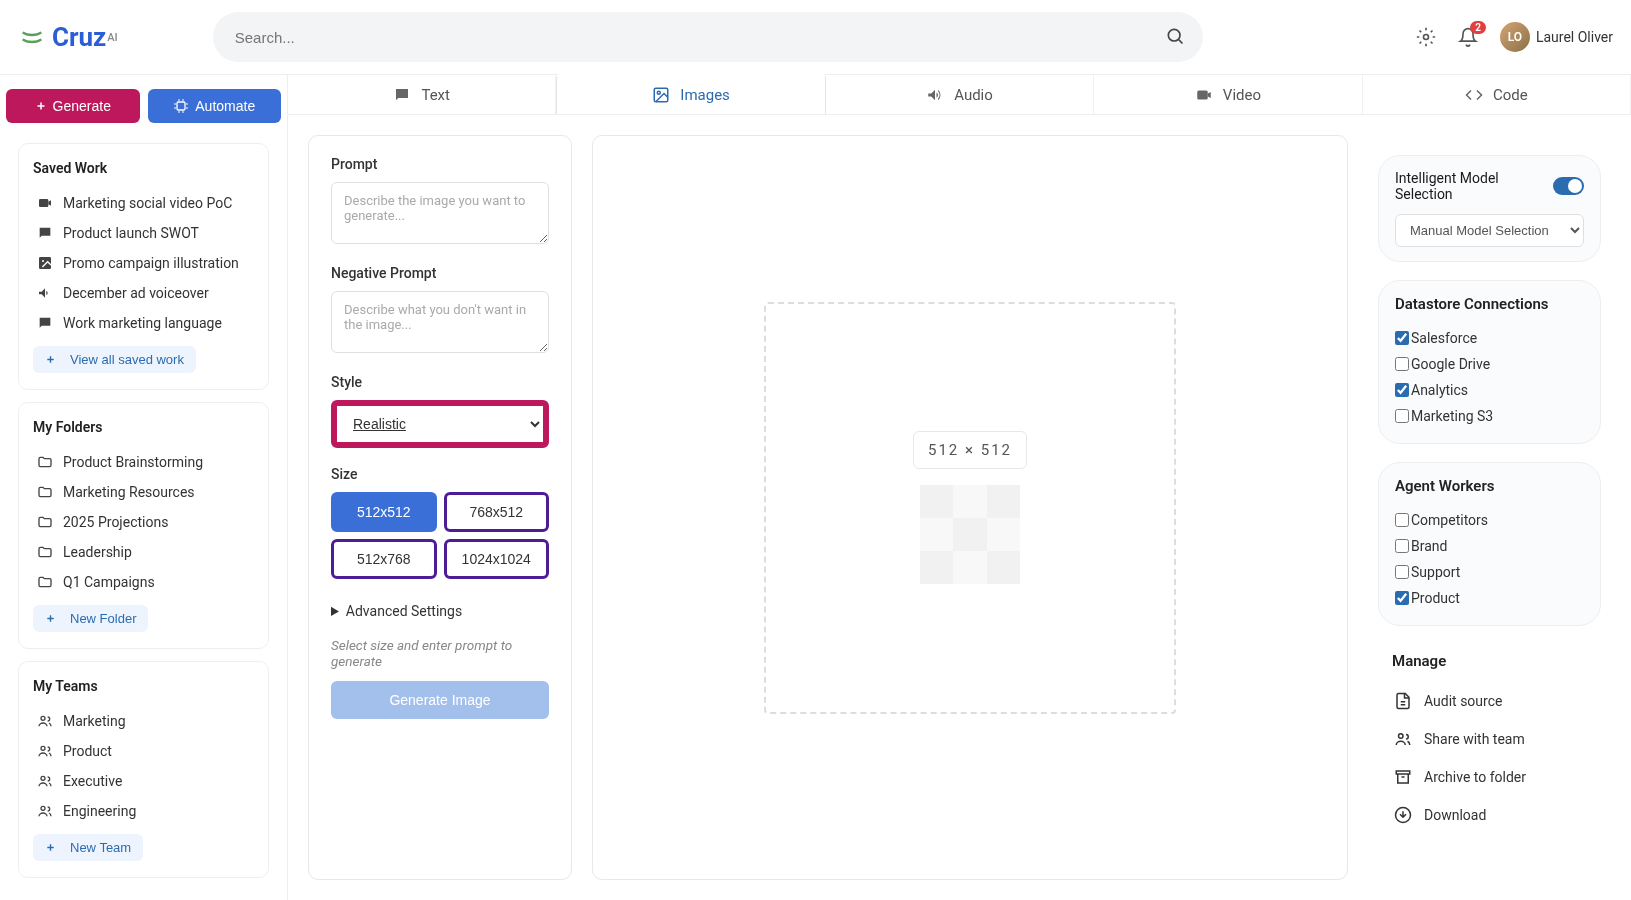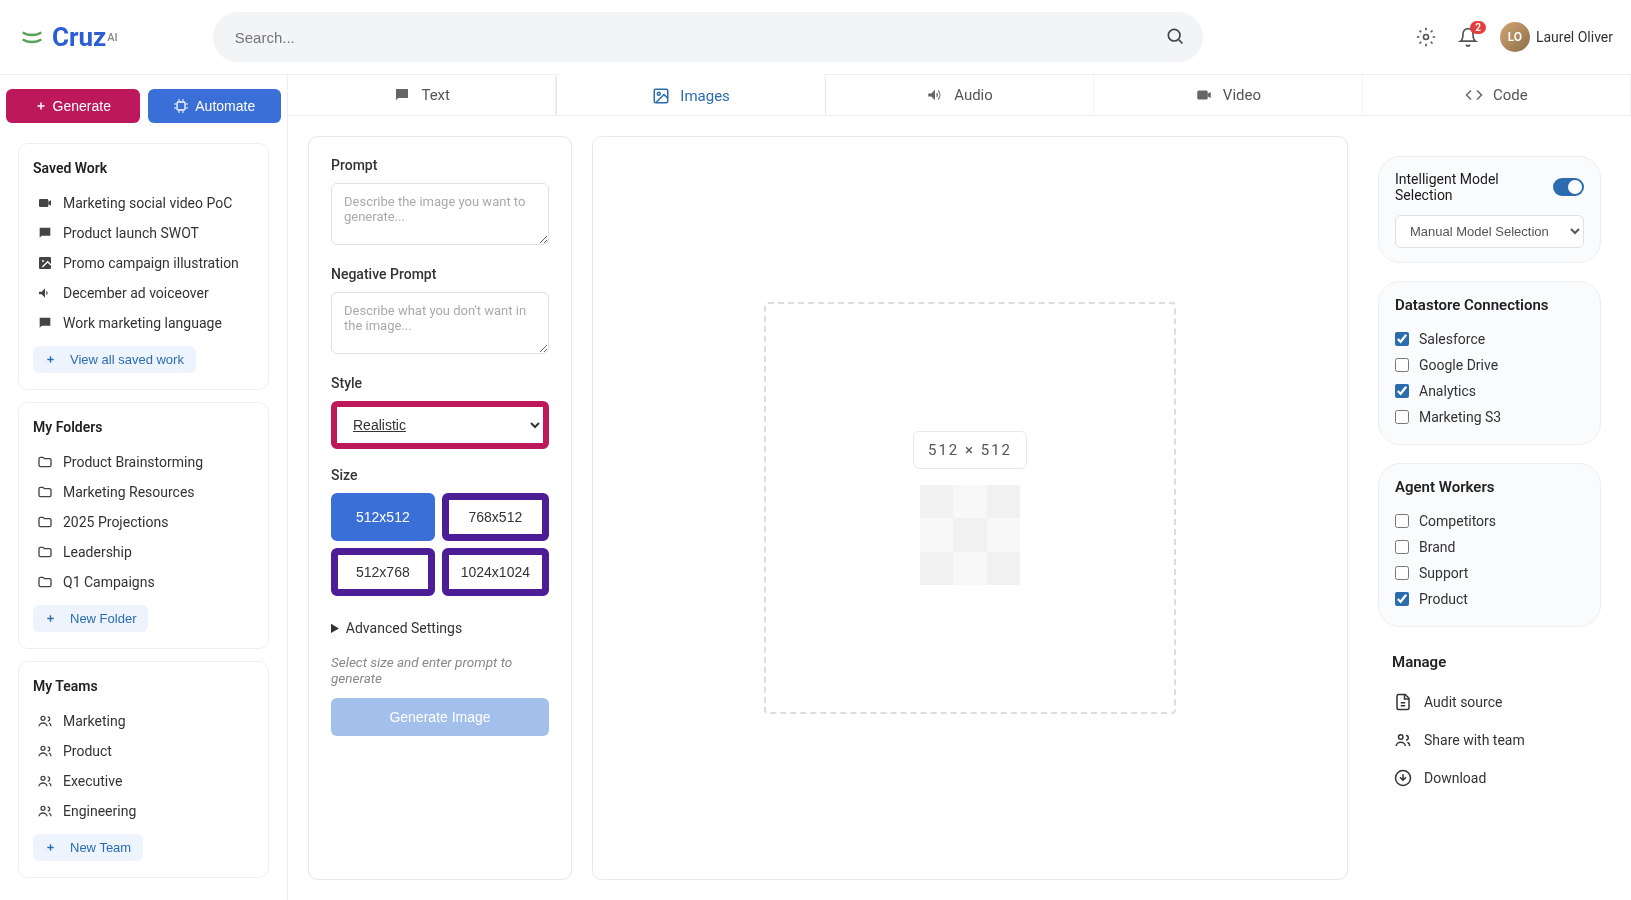--- a/index.html
+++ b/index.html
@@ -39,42 +39,42 @@
 .tab-icon { color: #666; }
 
 .workspace { flex: 1; display: flex; padding: 20px; gap: 20px; }
 .form-panel { width: 264px; border: 1px solid #e8e8e8; border-radius: 10px; padding: 20px 22px; }
 .form-group { margin-bottom: 18px; }
 .form-group label { display: block; font-size: 14px; font-weight: 500; color: #333; margin-bottom: 10px; }
 .form-group textarea { width: 100%; min-height: 62px; border: 1px solid #e0e0e0; border-radius: 6px; padding: 10px 12px; font-size: 13px; font-family: inherit; resize: vertical; color: #555; outline: none; }
 .form-group textarea::placeholder { color: #aaa; }
 .form-group select { width: 100%; border: 6px solid #be185d; border-radius: 6px; padding: 9px 12px; font-size: 14px; background: #fff; outline: none; color: #333; text-decoration: underline; }
 .size-grid { display: grid; grid-template-columns: 1fr 1fr; gap: 7px; }
-.size-btn { border: 7px solid #4c1d95; background: #fff; border-radius: 6px; padding: 9px 12px; font-size: 14px; cursor: pointer; color: #333; }
+.size-btn { border: 3px solid #4c1d95; background: #fff; border-radius: 6px; padding: 9px 12px; font-size: 14px; cursor: pointer; color: #333; }
 .size-btn.active { background: #3b6fd8; color: #fff; border-color: #3b6fd8; }
 details summary { font-size: 14px; padding: 6px 0; cursor: pointer; color: #333; }
 .hint { font-style: italic; color: #888; font-size: 13.5px; margin: 12px 0; }
 .generate-btn { width: 100%; background: #a3c0ec; color: #fff; border: none; border-radius: 6px; padding: 11px 0; font-size: 14px; font-weight: 500; cursor: not-allowed; }
 
 .canvas { flex: 1; border: 1px solid #e8e8e8; border-radius: 10px; display: flex; align-items: center; justify-content: center; }
 .canvas-inner { width: 412px; height: 412px; border: 2px dashed #ddd; border-radius: 4px; display: flex; flex-direction: column; align-items: center; justify-content: center; gap: 16px; }
 .dim-chip { background: #fff; border: 1px solid #e8e8e8; border-radius: 6px; padding: 9px 14px; font-size: 15px; color: #555; letter-spacing: 2px; }
 .checker { width: 100px; height: 100px; display: grid; grid-template-columns: repeat(3,1fr); grid-template-rows: repeat(3,1fr); }
 .checker div { background: #f8f8f8; }
 .checker div:nth-child(odd) { background: #f1f1f1; }
 
 .rightbar { width: 243px; padding: 20px 0; overflow-y: auto; }
 .rightbar .section { margin: 0 10px 18px; padding: 14px 16px; border: 1px solid #eee; border-radius: 22px; background: #fafbfc; }
 .rightbar .section.plain { border: none; background: transparent; padding: 8px 14px; }
 .model-row { display: flex; align-items: center; justify-content: space-between; font-size: 14px; margin-bottom: 12px; }
 .toggle { width: 32px; height: 18px; background: #2b6cb0; border-radius: 9px; position: relative; cursor: pointer; }
 .toggle::after { content: ''; position: absolute; right: 2px; top: 2px; width: 14px; height: 14px; background: #fff; border-radius: 50%; }
 .model-select { width: 100%; border: 1px solid #e0e0e0; border-radius: 6px; padding: 7px 10px; font-size: 13px; background: #fff; color: #555; }
 .section h4 { font-size: 15px; font-weight: 600; margin-bottom: 12px; color: #222; }
-.check-row { display: flex; align-items: center; gap: 10px; padding: 5px 0; font-size: 14px; color: #333; }
+.check-row { display: flex; align-items: center; gap: 2px; padding: 5px 0; font-size: 14px; color: #333; }
 .check-row input { accent-color: #2b6cb0; width: 14px; height: 14px; cursor: pointer; }
 .manage-list { list-style: none; }
 .manage-list li { display: flex; align-items: center; gap: 12px; padding: 10px 2px; font-size: 14px; color: #333; cursor: pointer; }
 .manage-list li.danger { color: #d33; }
 .manage-icon { width: 18px; height: 18px; }
 svg { display: block; }
 </style>
 </head>
 <body>
 
@@ -404,20 +404,27 @@
               </li>
             <li>
                 <svg class="manage-icon" viewBox="0 0 24 24" fill="none" stroke="currentColor" stroke-width="2">
                   <circle cx="9" cy="8" r="3"></circle>
                   <path d="M3 20c0-3 3-5 6-5s6 2 6 5M16 6a3 3 0 0 1 0 6m5 8c0-2-1-4-3-5"></path>
                 </svg>
                 <span>Share with team</span>
               </li>
             <li>
                 <svg class="manage-icon" viewBox="0 0 24 24" fill="none" stroke="currentColor" stroke-width="2">
+                  <rect x="3" y="4" width="18" height="4"></rect>
+                  <path d="M5 8v12h14V8M10 12h4"></path>
+                </svg>
+                <span>Archive to folder</span>
+              </li>
+            <li>
+                <svg class="manage-icon" viewBox="0 0 24 24" fill="none" stroke="currentColor" stroke-width="2">
                   <circle cx="12" cy="12" r="10"></circle>
                   <path d="M12 7v8m-4-4 4 4 4-4"></path>
                 </svg>
                 <span>Download</span>
               </li>
           </ul>
         </div>
       </div>
     </div>
   </div>

